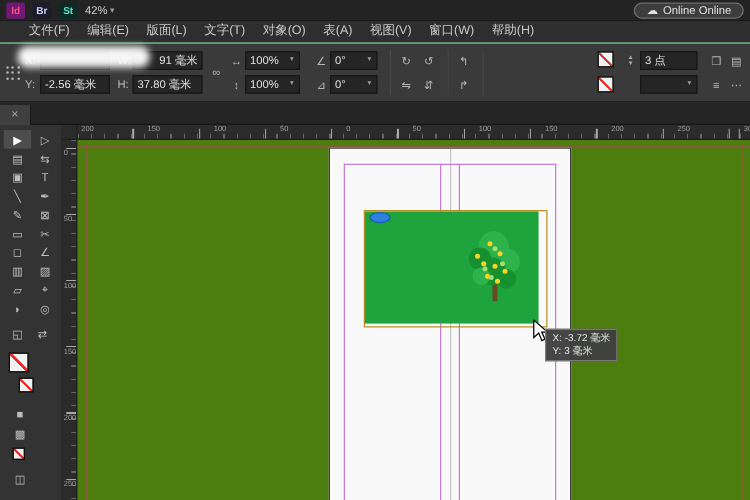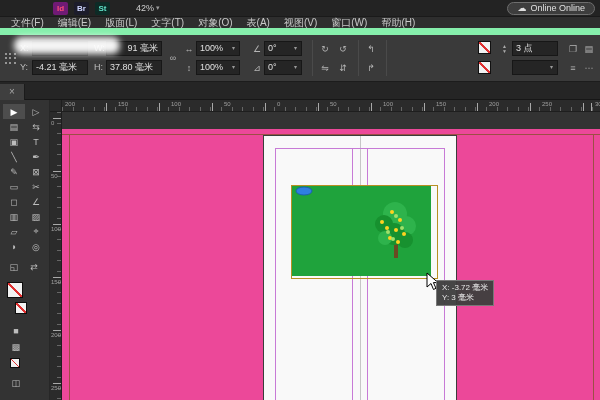--- a/index.html
+++ b/index.html
@@ -5,33 +5,33 @@
   * { margin:0; padding:0; box-sizing:border-box; }
   html,body { background:#555; }
   #screen { position:relative; width:600px; height:400px; overflow:hidden;
             background:#333; font-family:"Liberation Sans", sans-serif; }
 
   
   .topbar { position:absolute; left:0; top:0; right:0; height:17px; background:#232323;
             display:flex; align-items:center; gap:6px; padding:0 5px; border-bottom:1px solid #1a1a1a; }
   .badge { width:15px; height:13px; font-size:8px; font-weight:bold; display:flex;
            align-items:center; justify-content:center; border-radius:2px; cursor:default; }
-  .badge.id { background:#701a75; color:#ff4f78;margin-left:48px; }
+  .badge.id { background:#701a75; color:#ff4f78; }
   .badge.br { background:#1c1c2b; color:#cfd6ff; }
   .badge.st { background:#0d2b26; color:#5fe0c8; }
-  .zoom { color:#cfcfcf; font-size:9px; display:flex; align-items:center; gap:2px;margin-left:20px; }
+  .zoom { color:#cfcfcf; font-size:9px; display:flex; align-items:center; gap:2px; }
   .zoom .caret { font-size:7px; color:#9a9a9a; }
   .publish { margin-left:auto; display:flex; align-items:center; gap:4px;
              background:#3d3d3d; border:1px solid #6e6e6e; border-radius:9px;
              color:#e0e0e0; font-size:9px; padding:1px 9px; height:13px; }
   .publish .cloud { font-size:9px; line-height:1; }
 
   
   .menubar { position:absolute; left:0; top:17px; right:0; height:18px; background:#2e2e2e;
-             display:flex; align-items:center; padding-left:4px; border-bottom:7px solid #86efac; }
+             display:flex; align-items:flex-end; padding-left:16px; border-bottom:1px solid #86efac; }
   .menu-item { color:#c9c9c9; font-size:10px; padding:0 7px; line-height:18px; cursor:default; }
 
   
   .controlpanel { position:absolute; left:0; top:35px; right:0; height:47px; background:#3a3a3a;
                   border-bottom:1px solid #1c1c1c; }
   .proxy { position:absolute; left:4px; top:17px; width:13px; height:13px;
            display:grid; grid-template-columns:repeat(3,1fr); grid-template-rows:repeat(3,1fr); }
   .proxy i { width:2px; height:2px; background:#b5b5b5; border-radius:50%; margin:auto; }
   .cp-label { position:absolute; color:#bdbdbd; font-size:9px; line-height:15px; }
   .cp-field { position:absolute; height:15px; background:#252525; border:1px solid #171717;
@@ -83,21 +83,21 @@
   .vruler { position:absolute; left:50px; top:112px; width:12px; bottom:0; background:#2b2b2b;
             border-right:1px solid #1e1e1e; overflow:hidden; }
   .vruler::before { content:""; position:absolute; top:0; bottom:0; right:0; width:4px;
      background:repeating-linear-gradient(to bottom, #666 0 1px, transparent 1px 10.6px); }
   .vruler::after { content:""; position:absolute; top:6px; bottom:0; right:0; width:8px;
      background:repeating-linear-gradient(to bottom, #a9a9a9 0 1px, transparent 1px 53px); }
   .rlabel { position:absolute; top:1px; color:#9f9f9f; font-size:6px; z-index:2; }
   .rlabel.v { left:1px; top:auto; }
 
   
-  .canvas { position:absolute; left:62px; top:112px; right:0; bottom:0; background:#ec4899;margin-top:17px; }
+  .canvas { position:absolute; left:62px; top:112px; right:0; bottom:0; background:#4d7c0f; }
   .bleed-h { position:absolute; left:0; right:0; top:5px; height:1px; background:#9c4f45; }
   .bleed-v { position:absolute; top:5px; bottom:0; width:1px; background:#9c4f45; }
   .page { position:absolute; left:201px; top:6px; width:194px; height:288px;
           background:#f9f9f9; border:1px solid #3c3c3c; }
   .spine { position:absolute; left:50%; top:0; bottom:0; width:1px; background:#c6c6c6; }
   .margins { position:absolute; left:11px; right:11px; top:12px; bottom:-2px;
              border:1px solid #c77ad6; border-bottom:none; }
   .spinemargins { position:absolute; left:calc(50% - 8px); width:16px; top:12px; bottom:0;
                   border-left:1px solid #c77ad6; border-right:1px solid #c77ad6; }
   .sel-frame { position:absolute; left:229px; top:56px; width:147px; height:94px;
@@ -151,21 +151,21 @@
         <i></i>
         <i></i>
     </div>
 
     <span class="cp-label" style="left:20px;top:6px">X:</span>
     <div class="cp-field" style="left:32px;top:6px;width:56px"><span></span></div>
     <span class="cp-label" style="left:94px;top:6px">W:</span>
     <div class="cp-field" style="left:106px;top:6px;width:56px;text-align:right"><span>91 毫米</span></div>
 
     <span class="cp-label" style="left:20px;top:25px">Y:</span>
-    <div class="cp-field" style="left:32px;top:25px;width:56px"><span>-4.21 毫米</span></div>
+    <div class="cp-field" style="left:32px;top:25px;width:56px"><span>-2.56 毫米</span></div>
     <span class="cp-label" style="left:94px;top:25px">H:</span>
     <div class="cp-field" style="left:106px;top:25px;width:56px"><span>37.80 毫米</span></div>
 
     <div class="blur-patch"></div>
 
     <div class="cp-icon" style="left:166px;top:15px">∞</div>
 
     <div class="cp-icon" style="left:182px;top:6px">↔</div>
     <div class="cp-field" style="left:196px;top:6px;width:44px"><span>100%</span></div>
     <span class="cp-caret" style="left:232px;top:6px">▾</span>

